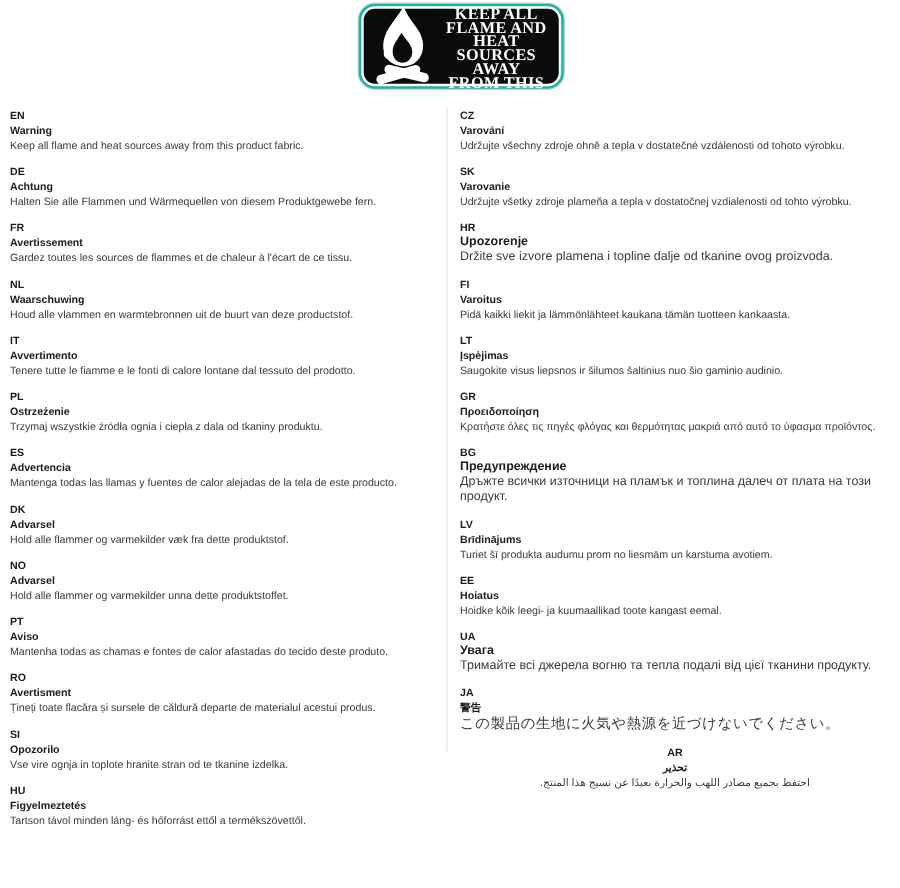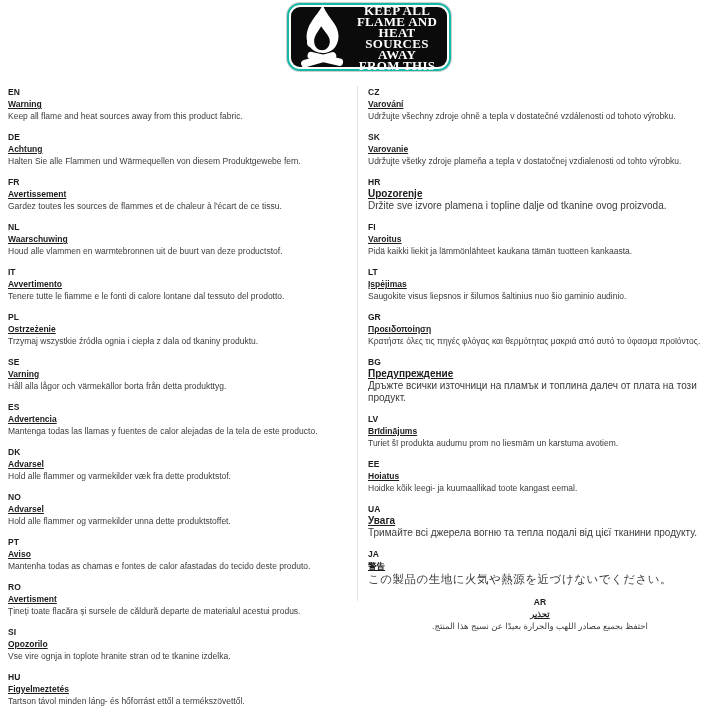--- a/index.html
+++ b/index.html
@@ -26,21 +26,21 @@
     border-bottom:2px solid #ffffff; padding-bottom:1px; margin-bottom:3px;
   }
   .badge-line { font-size:13px; font-weight:bold; line-height:11px; letter-spacing:.3px; }
   
   .col { position:absolute; top:86px; }
   .col-left  { left:8px;   width:348px; }
   .col-right { left:368px; width:344px; }
   .col-divider { position:absolute; left:357px; top:86px; width:1px; height:515px; background:#e3e3e3; }
   .entry { margin-bottom:9px; font-size:8.5px; line-height:12px; color:#3b3b3b; }
   .entry .code  { font-weight:bold; color:#1c1c1c; }
-  .entry .title { font-weight:bold; color:#1c1c1c;text-decoration:underline; }
+  .entry .title { font-weight:bold; color:#1c1c1c; }
   .entry.small .title, .entry.small .text { font-size:10px; }
   .entry.ja .text { font-size:11.5px; line-height:15px; letter-spacing:.5px; }
   .entry.ar { direction:rtl; text-align:center; }
 </style>
 </head>
 <body>
 
 <div class="page">
 
   <div class="badge-outer">
@@ -93,25 +93,20 @@
         <div class="code">IT</div>
         <div class="title">Avvertimento</div>
         <div class="text">Tenere tutte le fiamme e le fonti di calore lontane dal tessuto del prodotto.</div>
       </div>
       <div class="entry">
         <div class="code">PL</div>
         <div class="title">Ostrzeżenie</div>
         <div class="text">Trzymaj wszystkie źródła ognia i ciepła z dala od tkaniny produktu.</div>
       </div>
       <div class="entry">
-        <div class="code">SE</div>
-        <div class="title">Varning</div>
-        <div class="text">Håll alla lågor och värmekällor borta från detta produkttyg.</div>
-      </div>
-      <div class="entry">
         <div class="code">ES</div>
         <div class="title">Advertencia</div>
         <div class="text">Mantenga todas las llamas y fuentes de calor alejadas de la tela de este producto.</div>
       </div>
       <div class="entry">
         <div class="code">DK</div>
         <div class="title">Advarsel</div>
         <div class="text">Hold alle flammer og varmekilder væk fra dette produktstof.</div>
       </div>
       <div class="entry">

